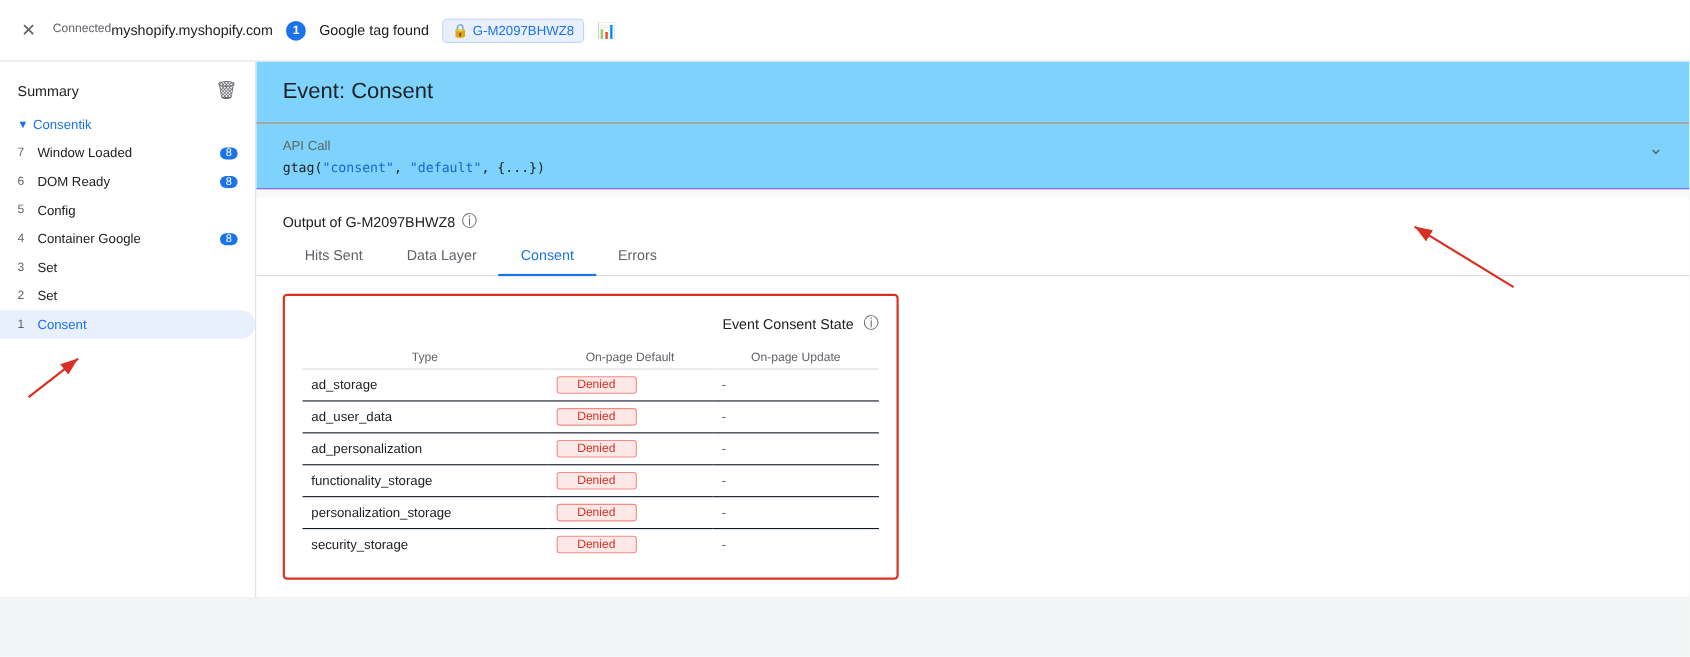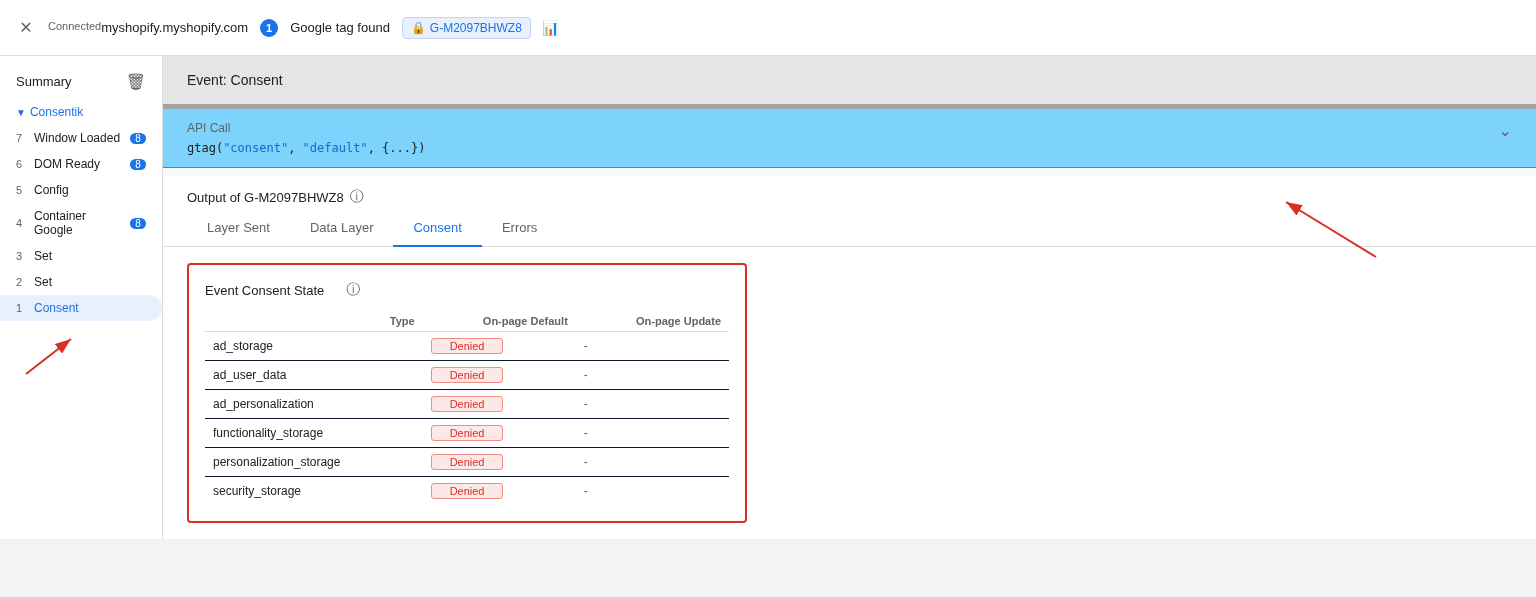--- a/index.html
+++ b/index.html
@@ -41,21 +41,21 @@
       padding: 3px 8px;
       font-size: 12px;
       color: #1a73e8;
       display: flex; align-items: center; gap: 4px;
       cursor: pointer;
     }
     .chart-icon { color: #f9ab00; font-size: 14px; }
 
     
     .sidebar {
-      width: 163px;
+      width: 233px;
       background: #fff;
       border-right: 1px solid #dadce0;
       padding: 8px 0;
       flex-shrink: 0;
       overflow-y: auto;
     }
     .sidebar-summary {
       display: flex;
       align-items: center;
       justify-content: space-between;
@@ -101,24 +101,24 @@
 
     
     .content-area {
       flex: 1;
       background: #f8f9fa;
       overflow-y: auto;
       padding: 0;
     }
 
     .event-header {
-      background: #e5e5e5;
+      background: #7dd3fc;
       padding: 16px 24px;
-      border-bottom: 5px solid #a3a3a3;
-      font-size: 14px;
+      border-bottom: 2px solid #a3a3a3;
+      font-size: 20px;
       font-weight: 400;
       color: #202124;
     }
 
     .api-call-section {
       background: #7dd3fc;
       margin: 0;
       padding: 12px 24px;
       border-bottom: 1px solid #8b5cf6;
     }
@@ -179,34 +179,35 @@
       border: 2px solid #d93025;
       border-radius: 4px;
       padding: 16px;
       max-width: 560px;
       background: #fff;
       position: relative;
     }
     .consent-state-title {
       display: flex;
       align-items: center;
-      gap: 22px;
+      gap: 9px;
       font-size: 13px;
       font-weight: 500;
       color: #202124;
       margin-bottom: 12px;
+      justify-content: flex-end;
     }
 
     .consent-table { width: 100%; border-collapse: collapse; }
     .consent-table th {
       font-size: 11px;
       color: #5f6368;
-      font-weight: 700;
+      font-weight: 400;
       padding: 4px 8px;
-      text-align: right;
+      text-align: center;
       border-bottom: 1px solid #dadce0;
     }
     .consent-table td {
       font-size: 12px;
       color: #202124;
       padding: 6px 8px;
       border-bottom: 1px solid #0f172a;
     }
     .consent-table tr:last-child td { border-bottom: none; }
     .denied-badge {
@@ -325,21 +326,21 @@
     </div>
 
     <div class="output-section">
       <div class="output-header">
         <span>Output of G-M2097BHWZ8</span>
         <span class="info-icon">ⓘ</span>
       </div>
 
       <div class="tabs">
         <div class="tab">
-          <span>Layer Sent</span>
+          <span>Hits Sent</span>
         </div>
         <div class="tab">
           <span>Data Layer</span>
         </div>
         <div class="tab active">
           <span>Consent</span>
         </div>
         <div class="tab">
           <span>Errors</span>
         </div>

